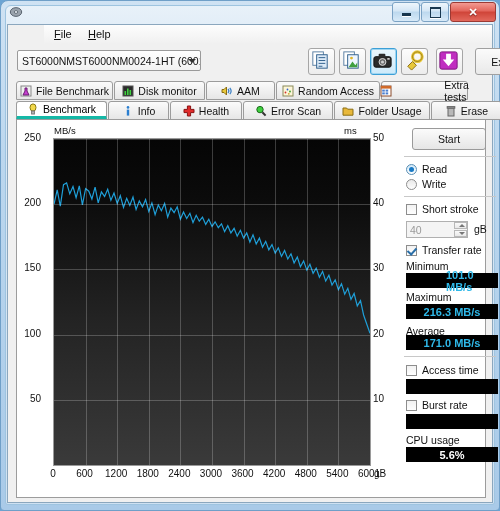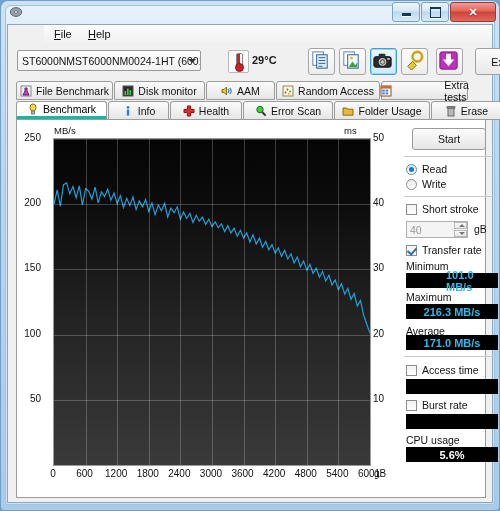--- a/index.html
+++ b/index.html
@@ -261,28 +261,20 @@
       <div class="menu-item" style="left:10px;"><u>F</u><span>ile</span></div>
       <div class="menu-item" style="left:44px;text-align:center;"><u>H</u><span>elp</span></div>
     </div>
 
     <div class="toolbar">
       <div class="drivesel">
         <span>ST6000NMST6000NM0024-1HT (6001 gB</span>
         <span class="arrow"></span>
       </div>
 
-      <div class="tempbox">
-        <div class="thermo">
-          <div class="stemw"></div>
-            <div class="stem"></div>
-            <div class="bulb"></div>
-        </div>
-        <div class="tempval">29°C</div>
-      </div>
 
       <div class="tbtns">
         <div class="tbtn">
           <svg viewBox="0 0 24 24" width="23" height="23">
             <rect x="4" y="3" width="11" height="14" fill="#fff" stroke="#5a7fa3"></rect>
             <rect x="8" y="6" width="11" height="14" fill="#dceaf7" stroke="#2f5f8c"></rect>
             <g stroke="#2f5f8c" stroke-width="1">
                 <line x1="10" y1="9" x2="17" y2="9"></line>
                 <line x1="10" y1="12" x2="17" y2="12"></line>
                 <line x1="10" y1="15" x2="17" y2="15"></line>

